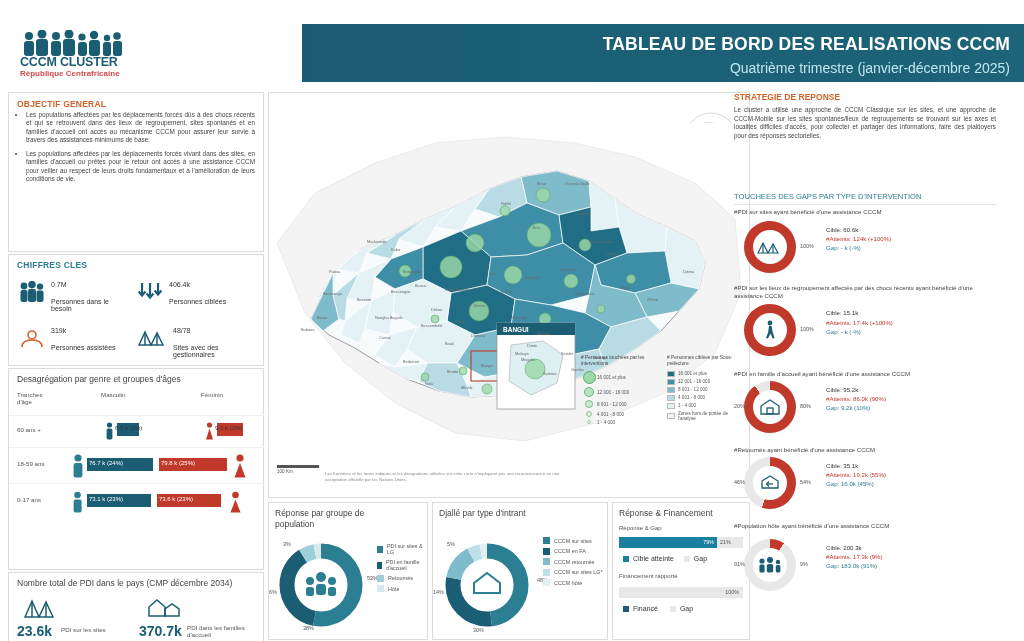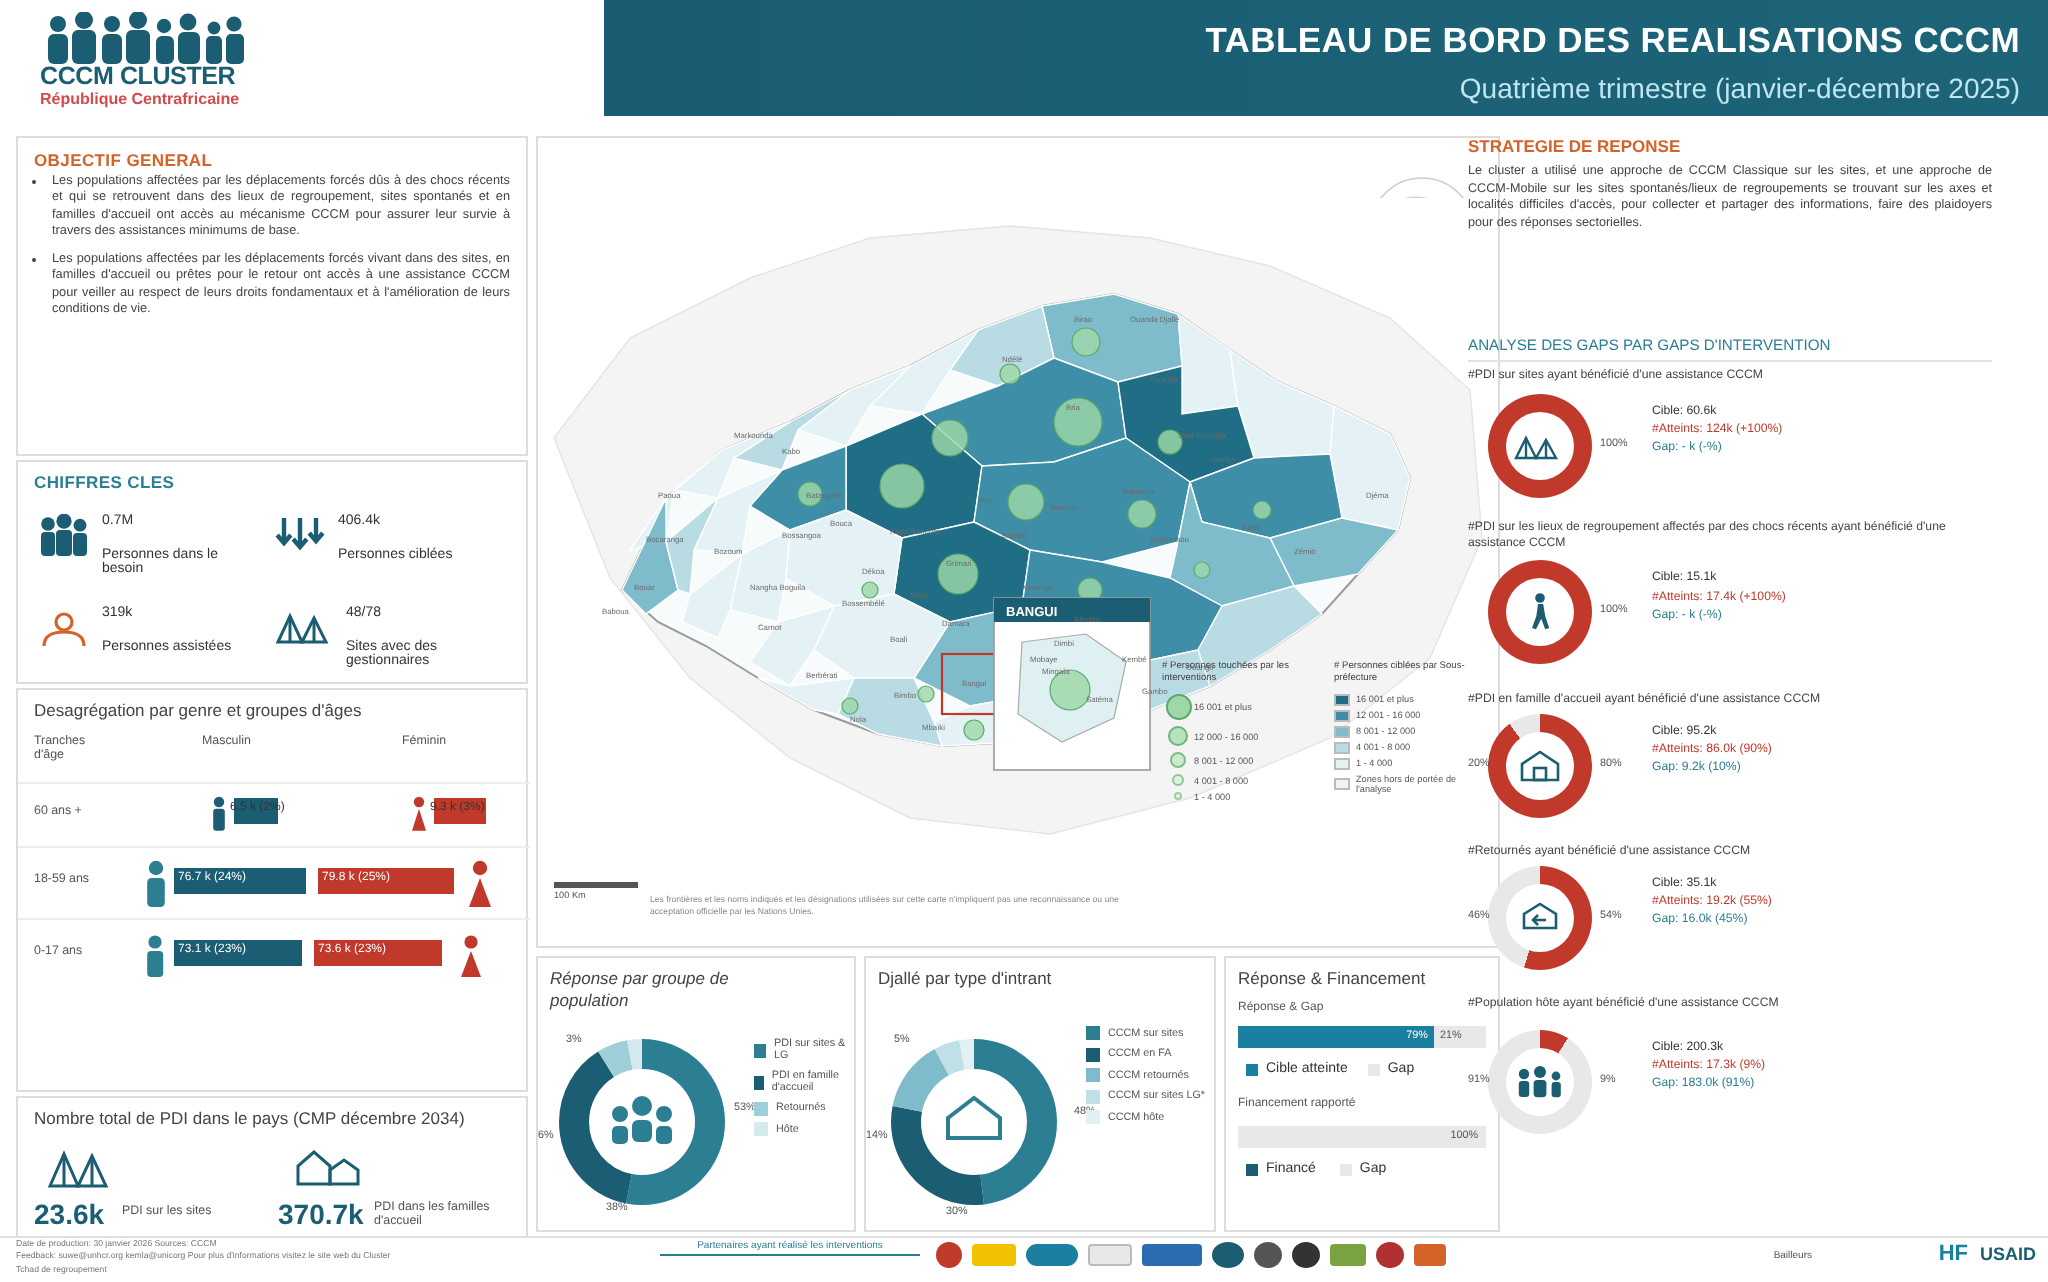--- a/index.html
+++ b/index.html
@@ -3,21 +3,21 @@
 <meta charset="utf-8">
 <style>
   * { box-sizing: border-box; }
   html, body { margin:0; padding:0; }
   body {
     width:1024px; height:641px; overflow:hidden;
     font-family:"Liberation Sans", sans-serif;
     background:#ffffff; color:#333;
     font-size:7px;
   }
-  #page { position:relative; width:1024px; height:547px; background:#fff; }
+  #page { position:relative; width:1024px; height:547px; background:#fff;margin-top:24px; }
 
   
   .header { position:absolute; left:0; top:0; width:1024px; height:58px; background:#ffffff; }
   .hdr-band { position:absolute; left:302px; top:0; width:722px; height:58px; background:#1b5d72;
      background:linear-gradient(90deg,#1a5c71 0%, #1d6479 100%); }
   .hdr-title { position:absolute; right:14px; top:10px; color:#fff; font-size:17.5px; font-weight:bold;
      letter-spacing:0.2px; text-align:right; }
   .hdr-sub { position:absolute; right:14px; top:36px; color:#bfe6ef; font-size:14px; text-align:right; }
   .logo-box { position:absolute; left:8px; top:4px; width:150px; height:50px; }
   .logo-people { position:absolute; left:12px; top:2px; width:104px; height:26px; }
@@ -561,21 +561,21 @@
               <span class="lg-sw" style="background:#f2f2f2;"></span>
               <span style="width:58px;line-height:1.15;">Zones hors de portée de l'analyse</span>
             </div>
         </div>
       </div>
     </div>
 
     <div class="mid-bottom">
 
       <div class="mb-card" style="left:0;width:160px;">
-        <div class="blk-title" style="position:absolute;left:6px;top:5px;width:100px;line-height:1.3;font-style:italic;">Réponse par groupe de population</div>
+        <div class="blk-title" style="position:absolute;left:6px;top:5px;width:100px;line-height:1.3;">Réponse par groupe de population</div>
         <div style="position:absolute;left:6px;top:36px;">
           <svg width="92" height="92" viewBox="0 0 92 92">
             <circle cx="46" cy="46" r="34" fill="none" stroke="#2c7f93" stroke-width="15" stroke-dasharray="113.2 100.4" stroke-dashoffset="0" transform="rotate(-90 46 46)"></circle>
             <circle cx="46" cy="46" r="34" fill="none" stroke="#1b5d72" stroke-width="15" stroke-dasharray="81.2 132.4" stroke-dashoffset="-113.2" transform="rotate(-90 46 46)"></circle>
             <circle cx="46" cy="46" r="34" fill="none" stroke="#9ecfd9" stroke-width="15" stroke-dasharray="12.8 200.8" stroke-dashoffset="-194.4" transform="rotate(-90 46 46)"></circle>
             <circle cx="46" cy="46" r="34" fill="none" stroke="#d6e9ee" stroke-width="15" stroke-dasharray="6.4 207.2" stroke-dashoffset="-207.2" transform="rotate(-90 46 46)"></circle>
             <g fill="#2c7f93">
               <circle cx="46" cy="38" r="5"></circle>
                 <rect x="41" y="45" width="10" height="11" rx="3"></rect>
               <circle cx="35" cy="42" r="4"></circle>
@@ -696,21 +696,21 @@
     </div>
   </div>
 
   <div class="col-right">
 
     <div class="strat">
       <div class="strat-title">STRATEGIE DE REPONSE</div>
       <div class="strat-body">Le cluster a utilisé une approche de CCCM Classique sur les sites, et une approche de CCCM-Mobile sur les sites spontanés/lieux de regroupements se trouvant sur les axes et localités difficiles d'accès, pour collecter et partager des informations, faire des plaidoyers pour des réponses sectorielles.</div>
     </div>
 
-    <div class="analyse-title">ANALYSE DES GAPS PAR GAPS D'INTERVENTION</div>
+    <div class="analyse-title">TOUCHEES DES GAPS PAR TYPE D'INTERVENTION</div>
     <div style="position:absolute;left:0;top:112px;width:262px;height:1px;background:#e3e3e3;"></div>
 
     <div class="gap-item" style="top:116px;">
       <div class="gap-head">#PDI sur sites ayant bénéficié d'une assistance CCCM</div>
       <div style="position:relative;height:62px;">
         <div class="ring" style="position:absolute;left:10px;top:4px;background:conic-gradient(#c0392b 0 100%, #e8e8e8 0 0);">
           <div class="hole"></div>
           <div style="position:absolute;left:13px;top:19px;">
             <svg width="26" height="14" viewBox="0 0 26 14">
                 <g fill="none" stroke="#1b5d72" stroke-width="1.2">

